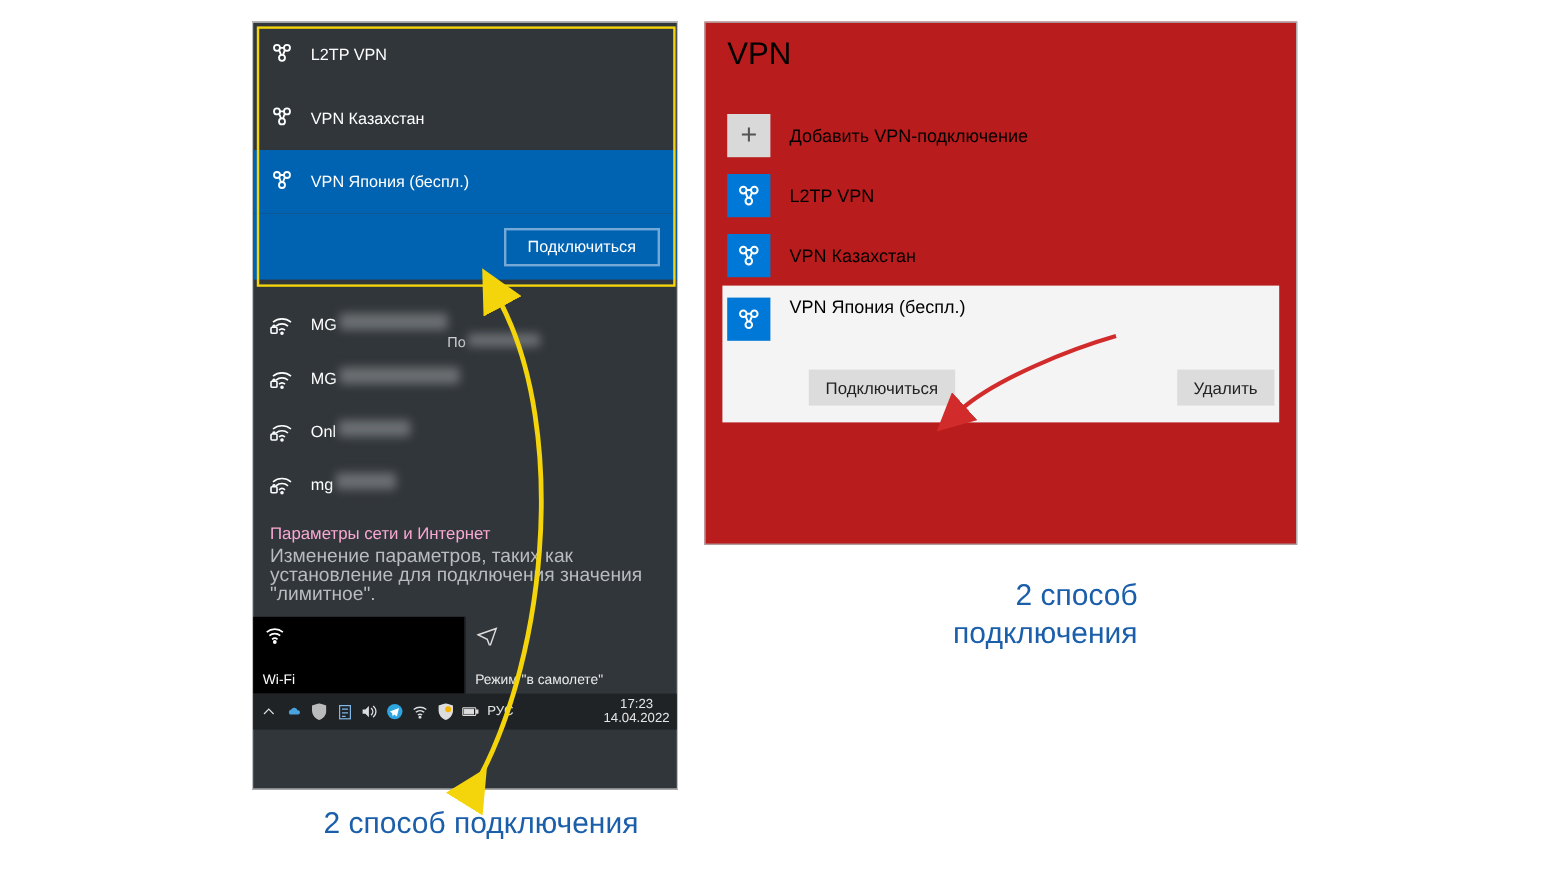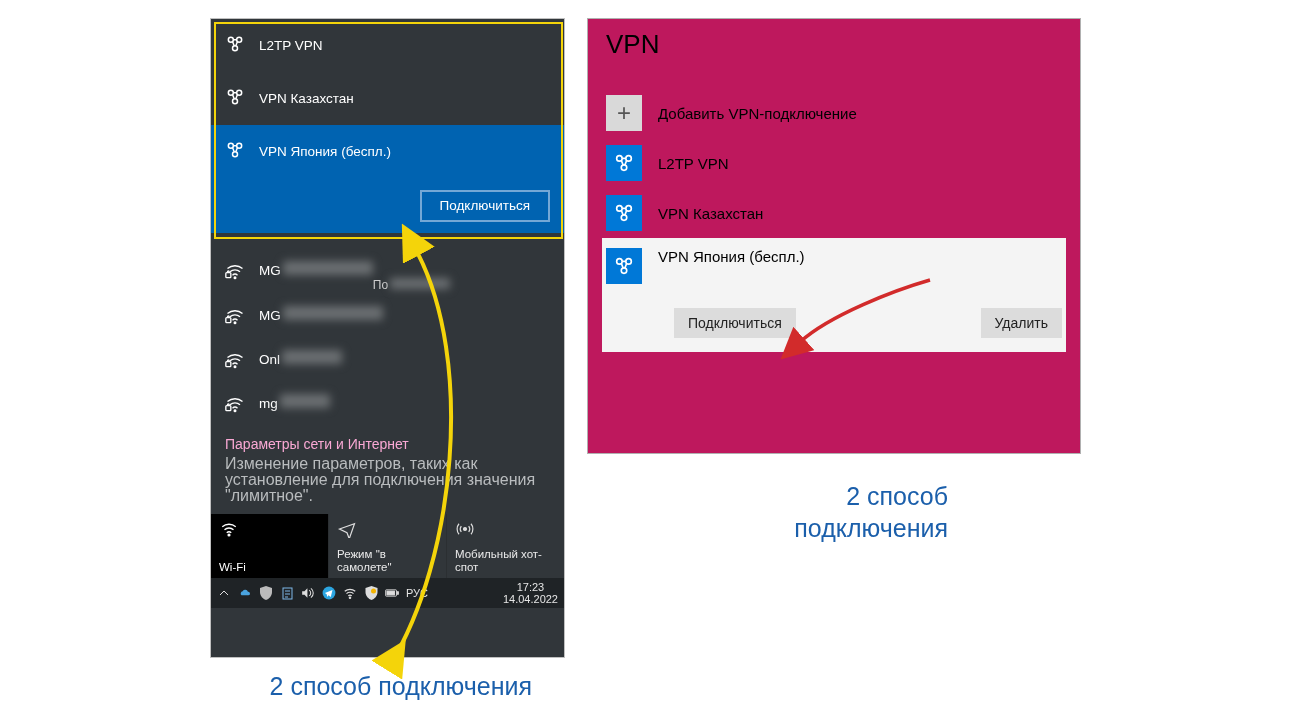--- a/index.html
+++ b/index.html
@@ -135,21 +135,21 @@
   .taskbar .clock { text-align: center; line-height: 12px; font-size: 11px; }
   .taskbar .tray-icon { width: 14px; height: 14px; display:inline-flex; align-items:center; justify-content:center; }
 
   
   .right-panel {
     position: absolute;
     left: 587px;
     top: 18px;
     width: 494px;
     height: 436px;
-    background: #be185d;
+    background: #b91c1c;
     border: 1px solid #b0b0b0;
     padding: 8px 14px 14px 14px;
     color: #000;
   }
   .right-panel h1 {
     font-weight: 400;
     font-size: 26px;
     margin: 2px 0 28px 4px;
   }
   .settings-row {
@@ -327,29 +327,20 @@
       </span>
       <span class="tile-label">Wi-Fi</span>
     </div>
     <div class="tile">
       <span class="tile-icon">
         <svg width="20" height="18" viewBox="0 0 24 24" fill="none" stroke="#ddd" stroke-width="1.6">
           <path d="M2 12l20-7-7 20-3-8-10-5z"></path>
         </svg>
       </span>
       <span class="tile-label">Режим "в самолете"</span>
-    </div>
-    <div class="tile">
-      <span class="tile-icon">
-        <svg width="20" height="18" viewBox="0 0 24 24" fill="none" stroke="#ddd" stroke-width="1.6">
-          <circle cx="12" cy="12" r="2" fill="#ddd"></circle>
-            <path d="M7 8a7 7 0 0 0 0 8M17 8a7 7 0 0 1 0 8M4 5a11 11 0 0 0 0 14M20 5a11 11 0 0 1 0 14"></path>
-        </svg>
-      </span>
-      <span class="tile-label">Мобильный хот-спот</span>
     </div>
   </div>
 
   <div class="taskbar">
     <span class="tray-icon">
         <svg width="12" height="12" viewBox="0 0 12 12" stroke="#ddd" fill="none">
           <path d="M2 8l4-4 4 4"></path>
         </svg>
       </span>
     <span class="tray-icon">

